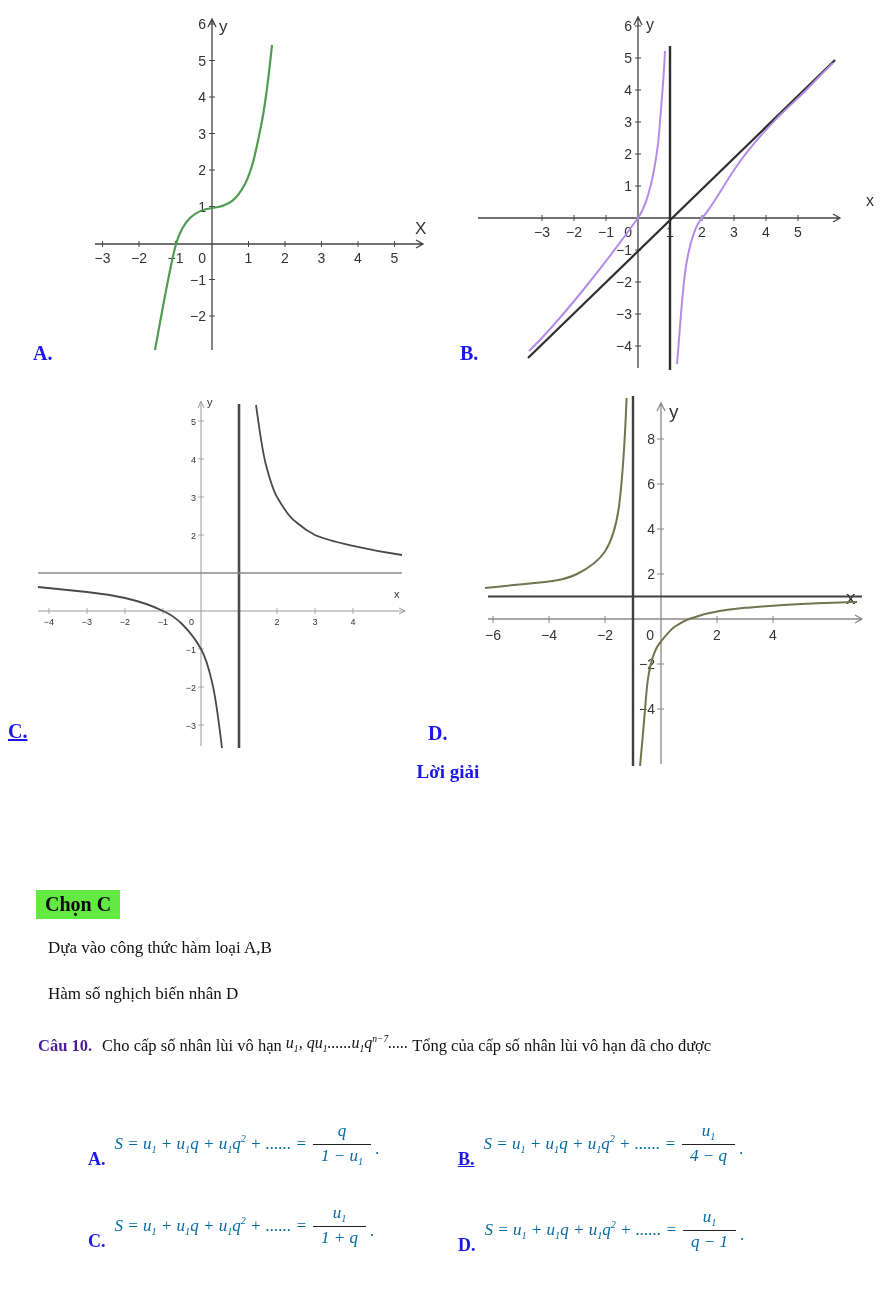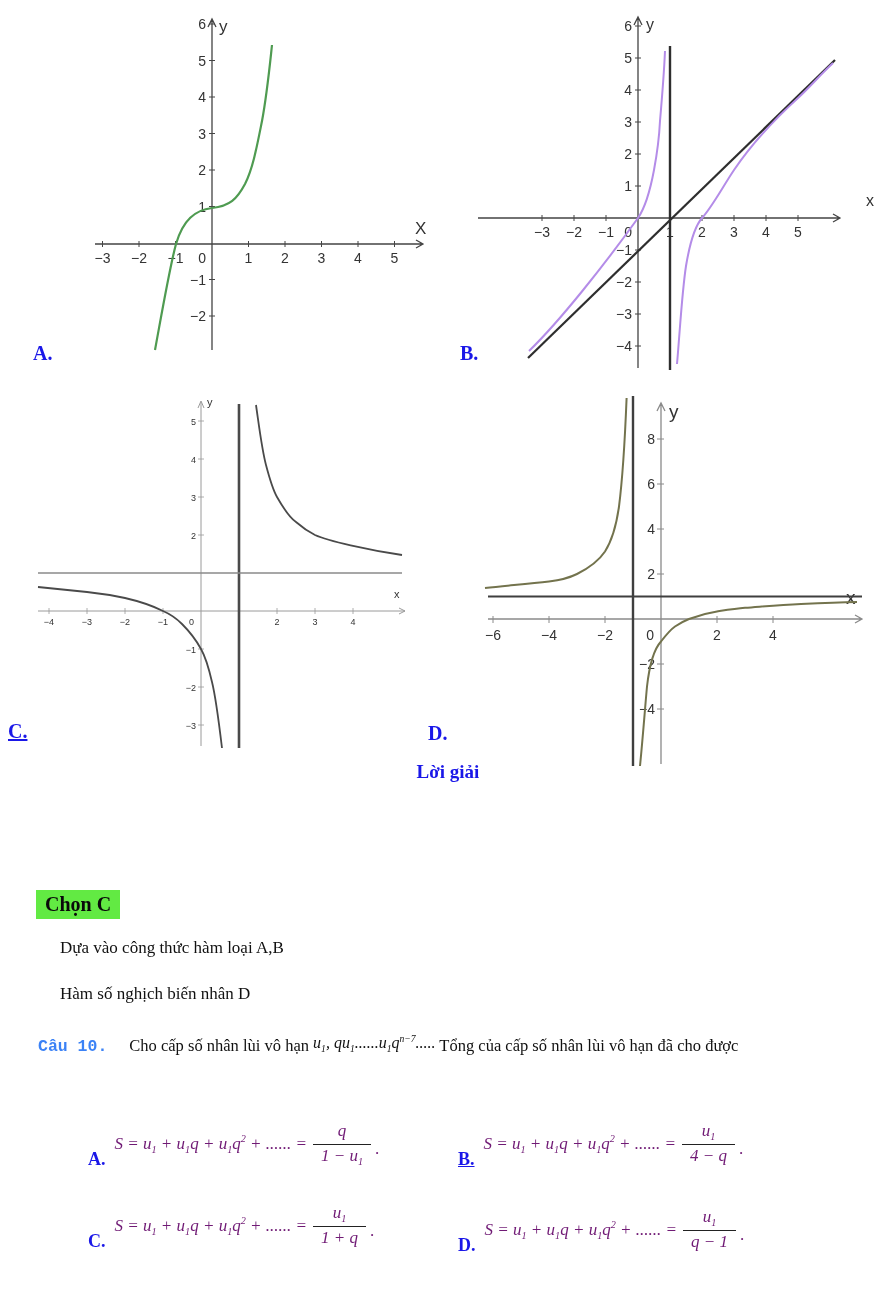--- a/index.html
+++ b/index.html
@@ -7,30 +7,30 @@
   .page { position:relative; width:896px; height:1296px; background:#fff;
           font-family:"Liberation Serif", serif; color:#111; overflow:hidden; }
   svg { position:absolute; }
   svg text { font-family:"Liberation Sans", sans-serif; fill:#333; }
   .glabel { position:absolute; font-weight:bold; font-size:20px; color:#1a17e8; }
   .und { text-decoration:underline; }
   .heading { position:absolute; left:0; right:0; top:761px; text-align:center;
              font-weight:bold; font-size:19px; color:#1a17e8; }
   .choice { position:absolute; left:36px; top:890px; background:#62ea43;
             font-weight:bold; font-size:20px; padding:3px 9px; color:#0a0a0a; }
-  .note { position:absolute; left:60px; font-size:17px; }
+  .note { position:absolute; left:48px; font-size:17px; }
   .q-line1 { position:absolute; left:38px; top:1036px; width:856px; font-size:16.5px; white-space:nowrap; }
   .q-line2 { position:absolute; left:95px; top:1080px; font-size:16.5px; }
-  .q-num { font-weight:bold; color:#3b82f6; margin-right:22px;font-family:Liberation Mono, monospace; }
+  .q-num { font-weight:bold; color:#4c1d95; margin-right:10px; }
   .imath { font-style:italic; position:relative; top:-3px; font-size:16px; }
   .imath sub, .frm sub { font-size:0.6em; }
   .imath sup, .frm sup { font-size:0.6em; }
   .option { position:absolute; display:flex; align-items:center; gap:9px; height:76px; }
   .opt-label { font-weight:bold; font-size:18px; color:#1a17e8; align-self:flex-end; margin-bottom:12px; }
-  .frm { display:inline-flex; align-items:center; font-style:italic; font-size:17px; color:#701a75; }
+  .frm { display:inline-flex; align-items:center; font-style:italic; font-size:17px; color:#0369a1; }
   .frac { display:inline-flex; flex-direction:column; align-items:center; margin-left:6px; }
   .frac .num { padding:0 8px 1px; }
   .frac .den { border-top:1.4px solid #222; padding:1px 8px 0; }
   .dot { align-self:flex-end; margin:0 0 8px 4px; font-style:normal; }
 </style>
 </head>
 <body>
 
 <div class="page">
 

